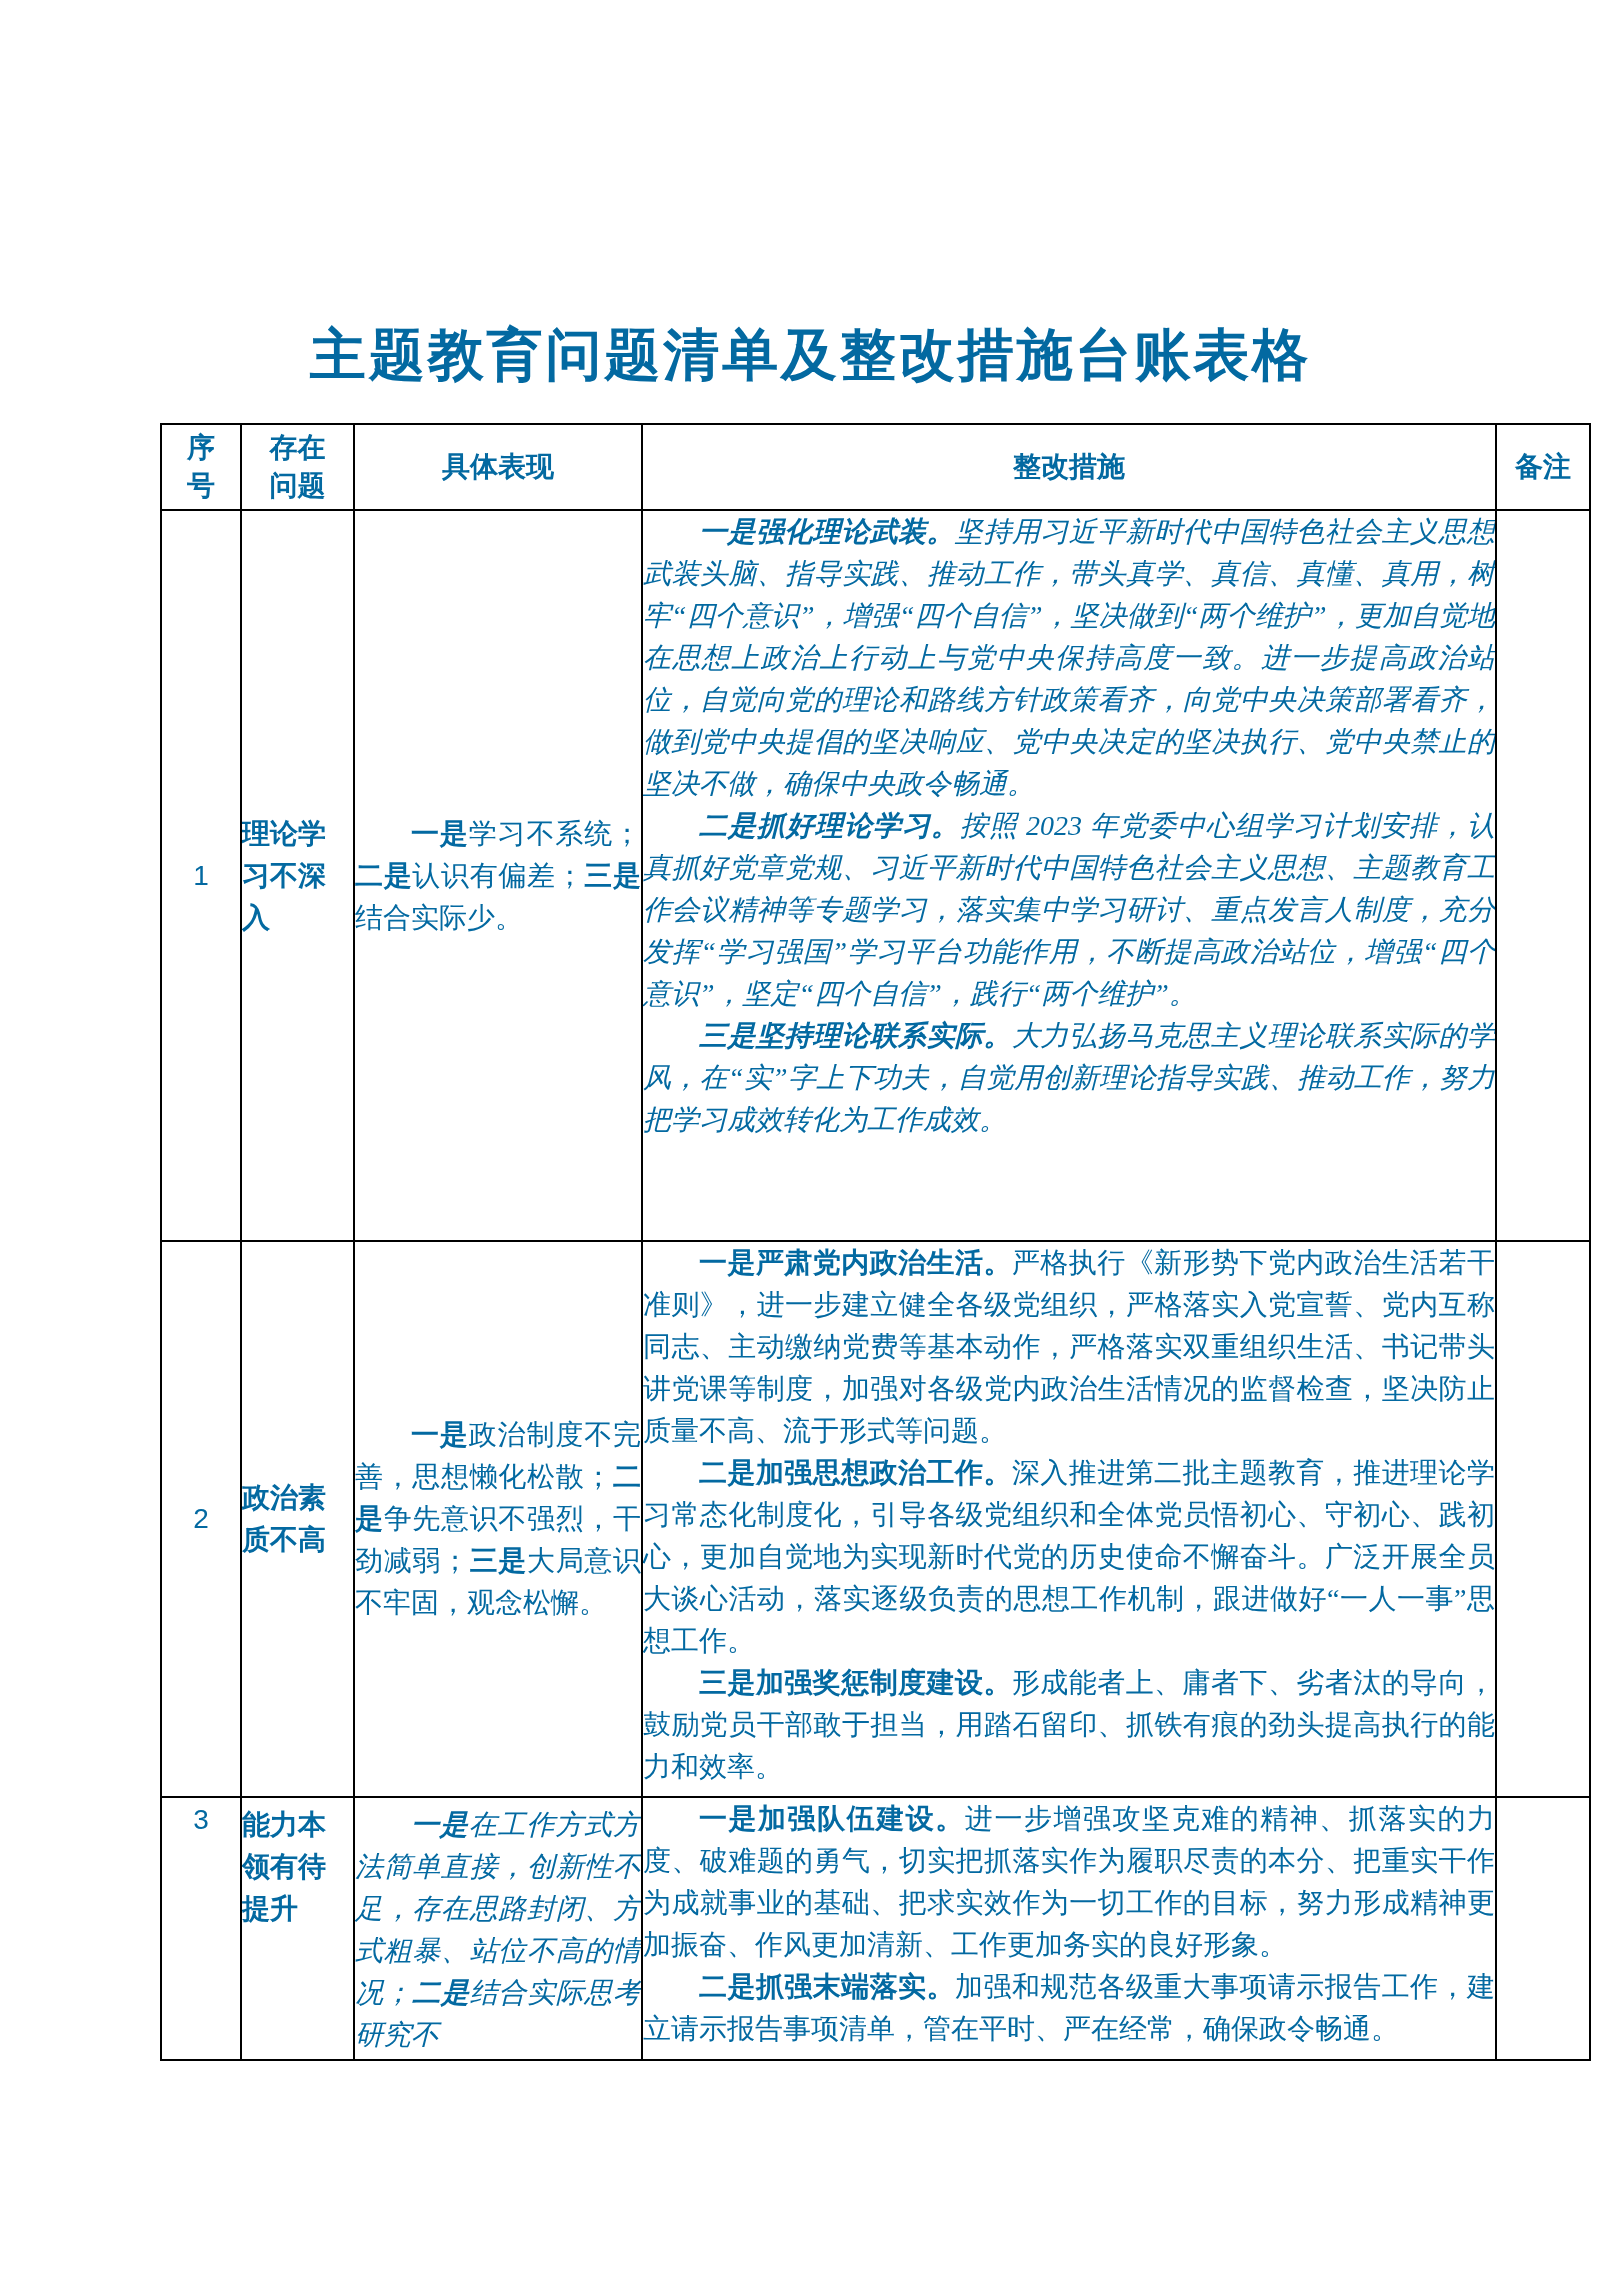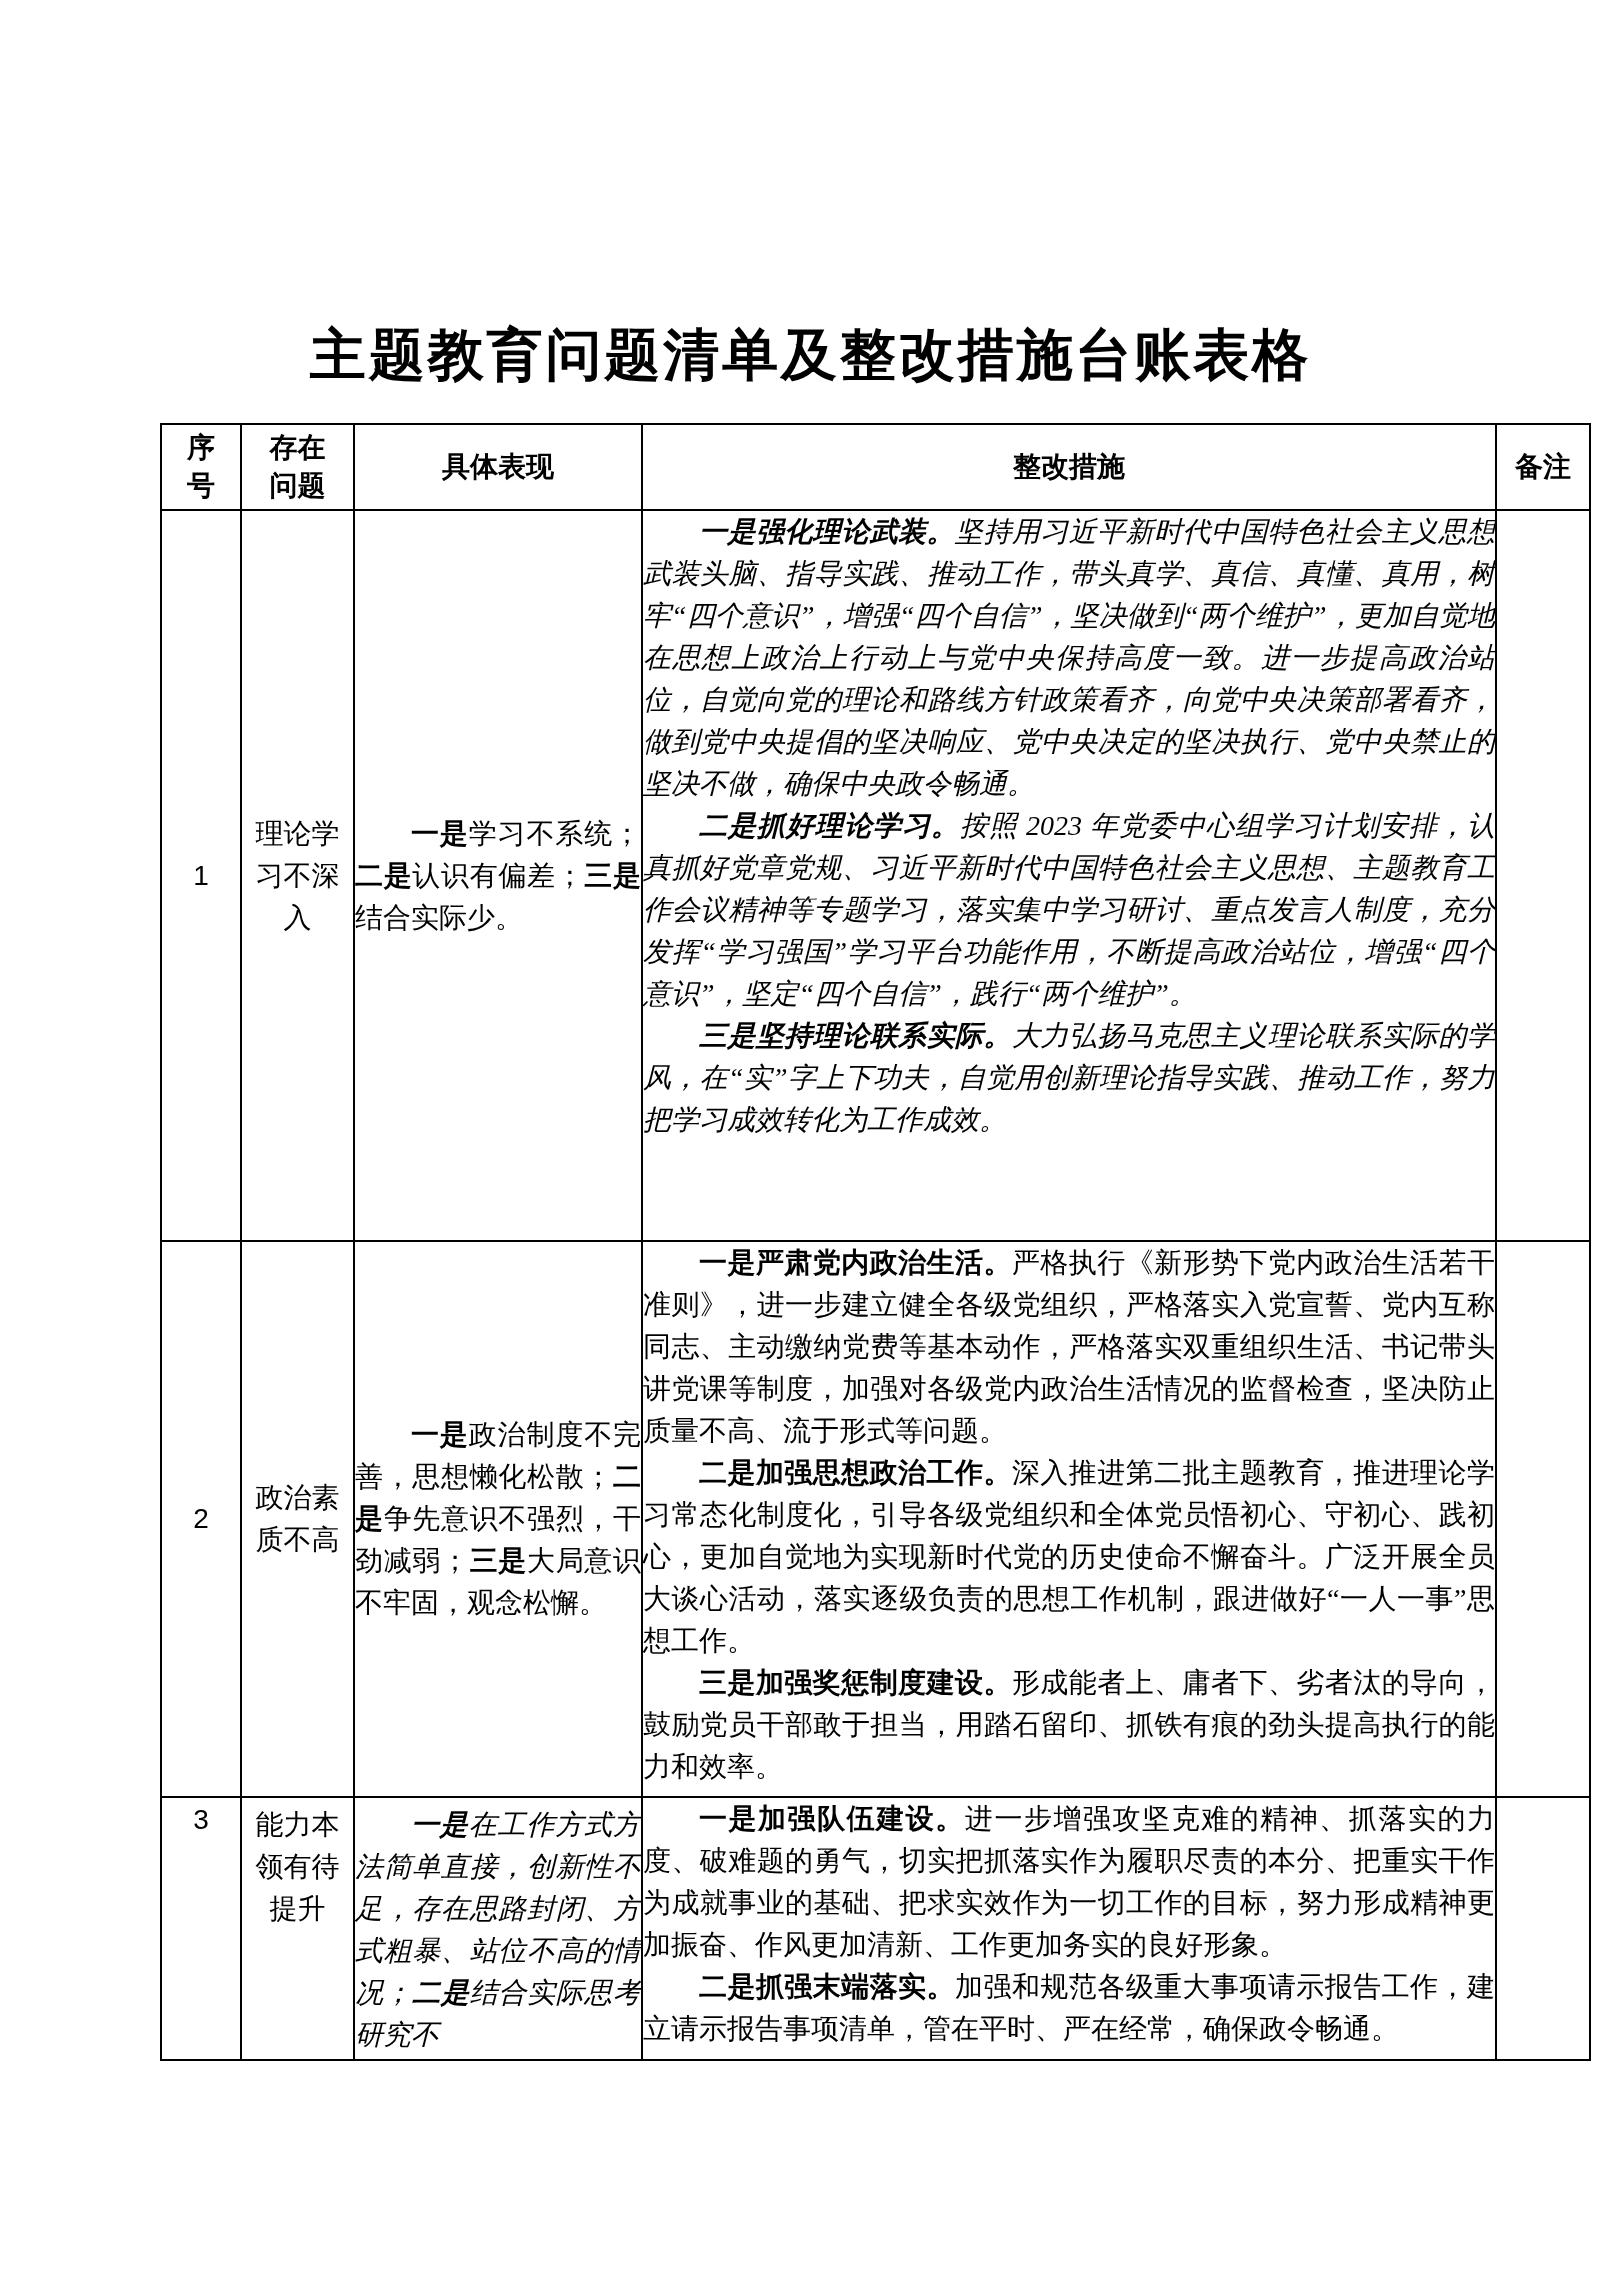--- a/index.html
+++ b/index.html
@@ -1,21 +1,21 @@
 <!DOCTYPE html>
 <html><head>
 <meta charset="utf-8">
 <style>
   html,body { margin:0; padding:0; background:#ffffff; }
   .page {
     position:relative;
     width:1621px;
     height:2157px;
     background:#ffffff;
-    color:#000000;
+    color:#0369a1;
     font-family:"Liberation Serif","DejaVu Serif",serif;
     overflow:hidden;
   }
   .doc-title {
     position:absolute;
     top:320px;
     left:0;
     width:100%;
     margin:0;
     text-align:center;
@@ -51,24 +51,24 @@
   tr.r1 > td { height:729px; }
   tr.r2 > td { height:554px;margin-top:12px; }
   tr.r3 > td { height:255px; }
   .cell-no {
     text-align:center;
     vertical-align:middle;
     font-family:"Liberation Sans","DejaVu Sans",sans-serif;
     font-size:26.5px;
   }
   .cell-problem {
-    text-align:center;
     vertical-align:middle;
     white-space:pre-line;
     line-height:42px;
+    font-weight:bold;
   }
   .cell-mani {
     vertical-align:middle;
     padding:0 14.7px;
     text-align:justify;
     line-height:42px;
   }
   .cell-mani .para { margin:0; text-indent:2em; }
   .cell-measures {
     vertical-align:top;

